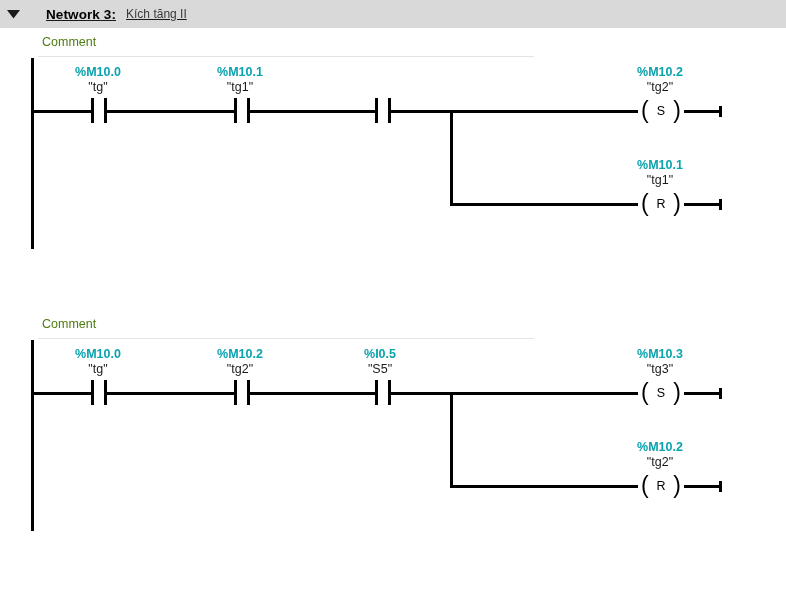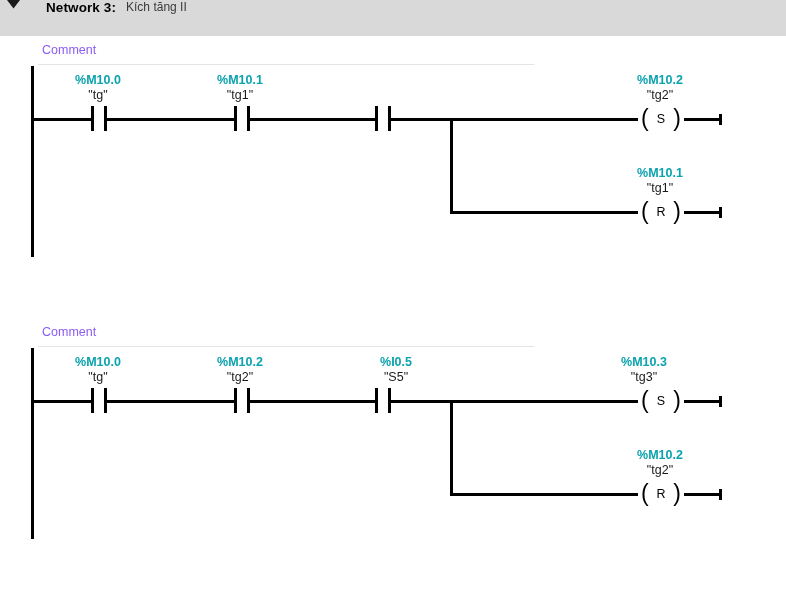--- a/index.html
+++ b/index.html
@@ -13,25 +13,26 @@
     font-family: "Liberation Sans", sans-serif;
     font-size: 12px;
     color: #1a1a1a;
     position: relative;
     overflow: hidden;
   }
   .network { position: relative; }
 
   
   .net-header {
-    height: 36px;
+    height: 28px;
     background: #d9d9d9;
     display: flex;
-    align-items: flex-start;
+    align-items: center;
     position: relative;
+    text-decoration: underline;
   }
   .collapse-arrow {
     width: 26px;
     display: flex;
     align-items: center;
     justify-content: center;
     cursor: pointer;
   }
   .collapse-arrow svg { display: block; }
   .net-title {
@@ -51,21 +52,21 @@
   .comment-row {
     height: 29px;
     position: relative;
     background: #ffffff;
   }
   .comment-text {
     position: absolute;
     left: 42px;
     top: 7px;
     font-size: 12.5px;
-    color: #8b5cf6;
+    color: #4d7c0f;
   }
   .comment-underline {
     position: absolute;
     left: 38px;
     top: 28px;
     width: 496px;
     height: 1px;
     background: #e3e3e8;
   }
 
@@ -263,26 +264,26 @@
     <div class="rail" style="left:31px; top:1px; height:191px;"></div>
 
     <div class="operand" style="left:38px; top:8px;">
       <span class="addr">%M10.0</span>
       <span class="tag">"tg"</span>
     </div>
     <div class="operand" style="left:180px; top:8px;">
       <span class="addr">%M10.2</span>
       <span class="tag">"tg2"</span>
     </div>
-    <div class="operand" style="left:336px; top:8px;text-align:center;">
+    <div class="operand" style="left:320px; top:8px;text-align:center;">
       <span class="addr">%I0.5</span>
       <span class="tag">"S5"</span>
     </div>
 
-    <div class="operand" style="left:584px; top:8px;">
+    <div class="operand" style="left:600px; top:8px;">
       <span class="addr">%M10.3</span>
       <span class="tag">"tg3"</span>
     </div>
     <div class="operand" style="left:600px; top:101px;">
       <span class="addr">%M10.2</span>
       <span class="tag">"tg2"</span>
     </div>
 
     <div class="wire-h" style="left:31px; top:53px; width:63px;"></div>
     <div class="wire-h" style="left:107px; top:53px; width:130px;"></div>

